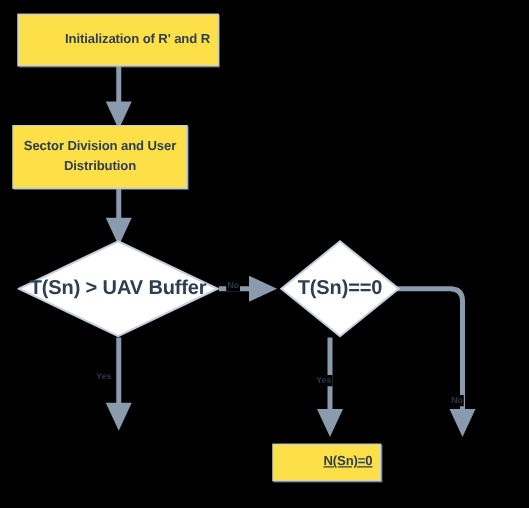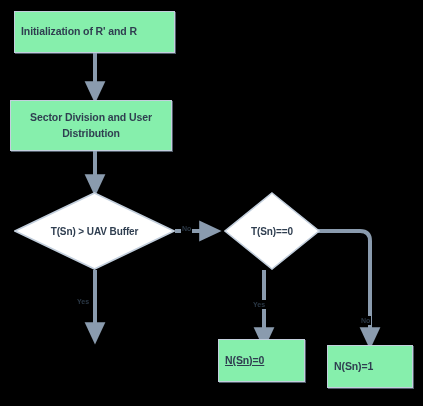--- a/index.html
+++ b/index.html
@@ -20,25 +20,25 @@
     position: absolute;
     left: 0;
     top: 0;
     width: 423px;
     height: 406px;
     pointer-events: none;
   }
   .node {
     position: absolute;
     box-sizing: border-box;
-    background: #86efac;
+    background: #fde047;
     border: 1px solid #c3cfdd;
     display: flex;
     align-items: center;
-    justify-content: flex-start;
+    justify-content: flex-end;
     text-align: center;
     color: #2f3e50;
     font-weight: bold;
     font-size: 10.5px;
     line-height: 1.45;
     letter-spacing: -0.1px;
     box-shadow: 1px 1px 0 0 rgba(150,170,195,0.55);
     z-index: 3;
   }
   .node span { display: block; padding: 0 6px; }
@@ -53,21 +53,21 @@
   }
   .diamond .dlabel {
     position: absolute;
     left: 0; top: 0;
     width: 100%; height: 100%;
     display: flex;
     align-items: center;
     justify-content: center;
     color: #2f3e50;
     font-weight: bold;
-    font-size: 10px;
+    font-size: 16px;
     letter-spacing: -0.1px;
     text-align: right;
   }
   .edge-label {
     position: absolute;
     color: #2b3846;
     background: #000000;
     font-weight: bold;
     font-size: 7px;
     line-height: 1;
@@ -110,46 +110,43 @@
 
     <g>
       <path d="M312,231 L360,231 Q370,231 370,241 L370,338" fill="none" stroke="#8a9bae" stroke-width="4" marker-end="url(#ah)"></path>
     </g>
   </svg>
 
   <div class="node" style="left:14px; top:11px; width:161px; height:42px;">
     <span>Initialization of R' and R</span>
   </div>
 
-  <div class="node" style="left:10px; top:100px; width:162px; height:51px;">
+  <div class="node" style="left:10px; top:100px; width:140px; height:51px;">
     <span>Sector Division and User Distribution</span>
   </div>
 
   <div class="diamond" style="left:14px; top:192px; width:161px; height:78px;">
     <svg class="dshape" viewBox="0 0 161 78" preserveAspectRatio="none">
       <polygon points="80.5,1 160,39 80.5,77 1,39" fill="#ffffff" stroke="#c3cfdd" stroke-width="1.6"></polygon>
     </svg>
     <div class="dlabel">T(Sn) &gt; UAV Buffer</div>
   </div>
 
   <div class="diamond" style="left:224px; top:192px; width:96px; height:78px;">
     <svg class="dshape" viewBox="0 0 96 78" preserveAspectRatio="none">
       <polygon points="48,1 95,39 48,77 1,39" fill="#ffffff" stroke="#c3cfdd" stroke-width="1.6"></polygon>
     </svg>
     <div class="dlabel">T(Sn)==0</div>
   </div>
 
 
-  <div class="node" style="left:218px; top:339px; width:87px; height:43px;text-decoration:underline;">
+  <div class="node" style="left:218px; top:355px; width:87px; height:30px;text-decoration:underline;">
     <span>N(Sn)=0</span>
   </div>
 
-  <div class="node" style="left:327px; top:345px; width:86px; height:43px;">
-    <span>N(Sn)=1</span>
-  </div>
 
   <div class="edge-label" style="left:76px; top:297px;">Yes</div>
 
   <div class="edge-label" style="left:181px; top:224px;">No</div>
 
   <div class="edge-label" style="left:252px; top:300px;">Yes</div>
 
   <div class="edge-label" style="left:360px; top:316px;">No</div>
 
 </div>

